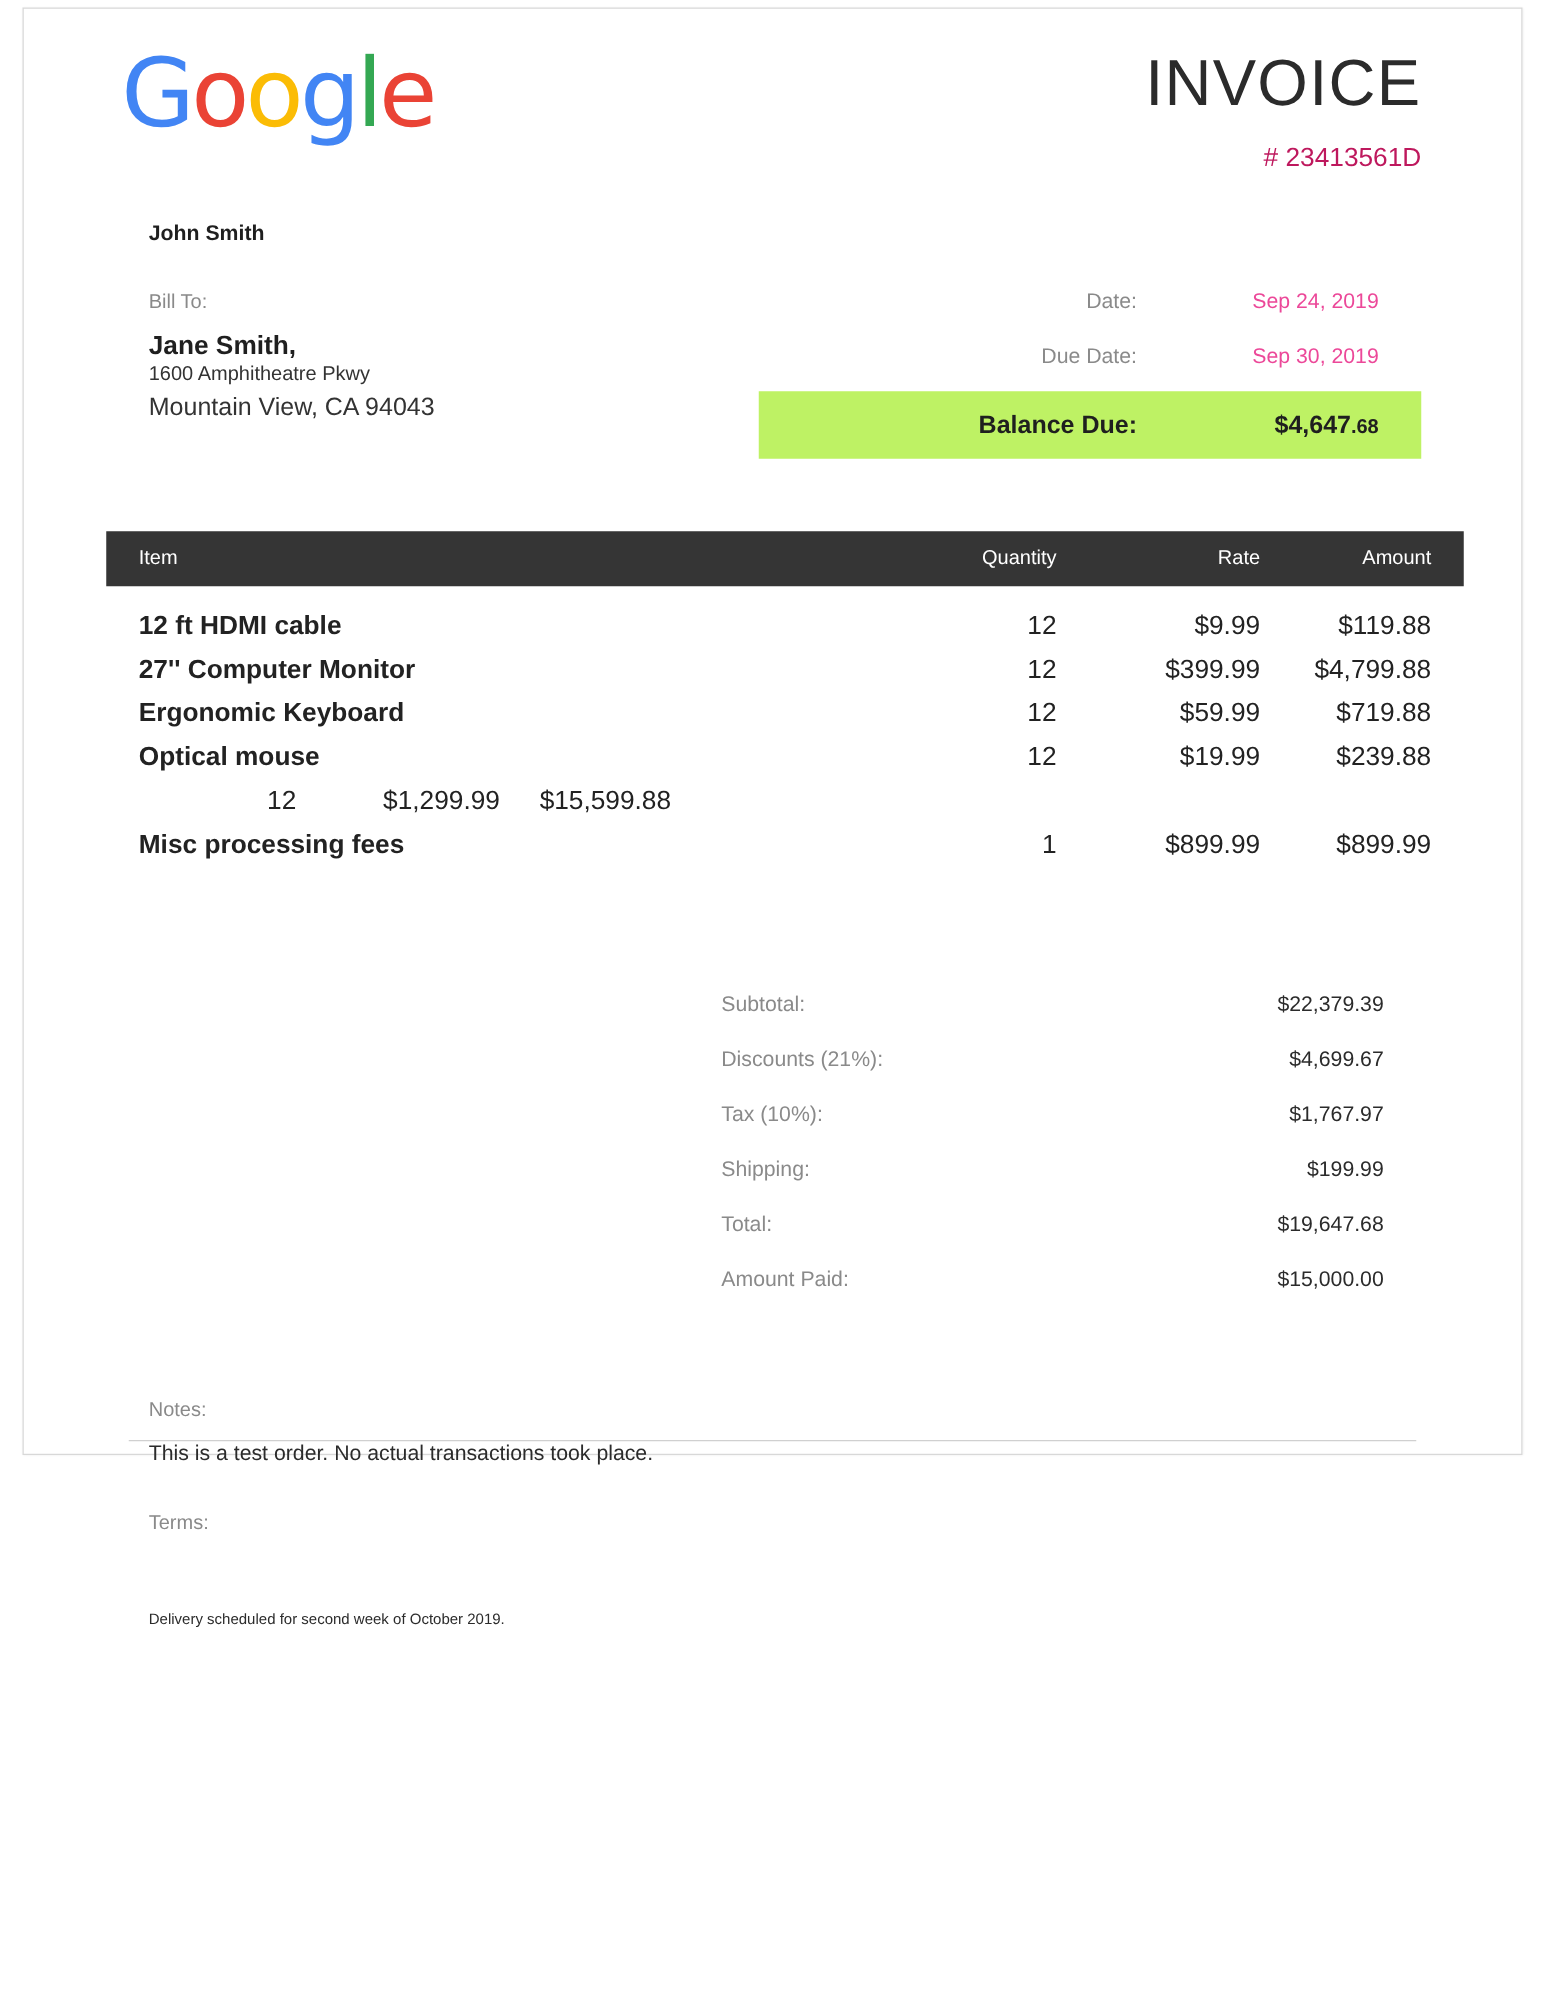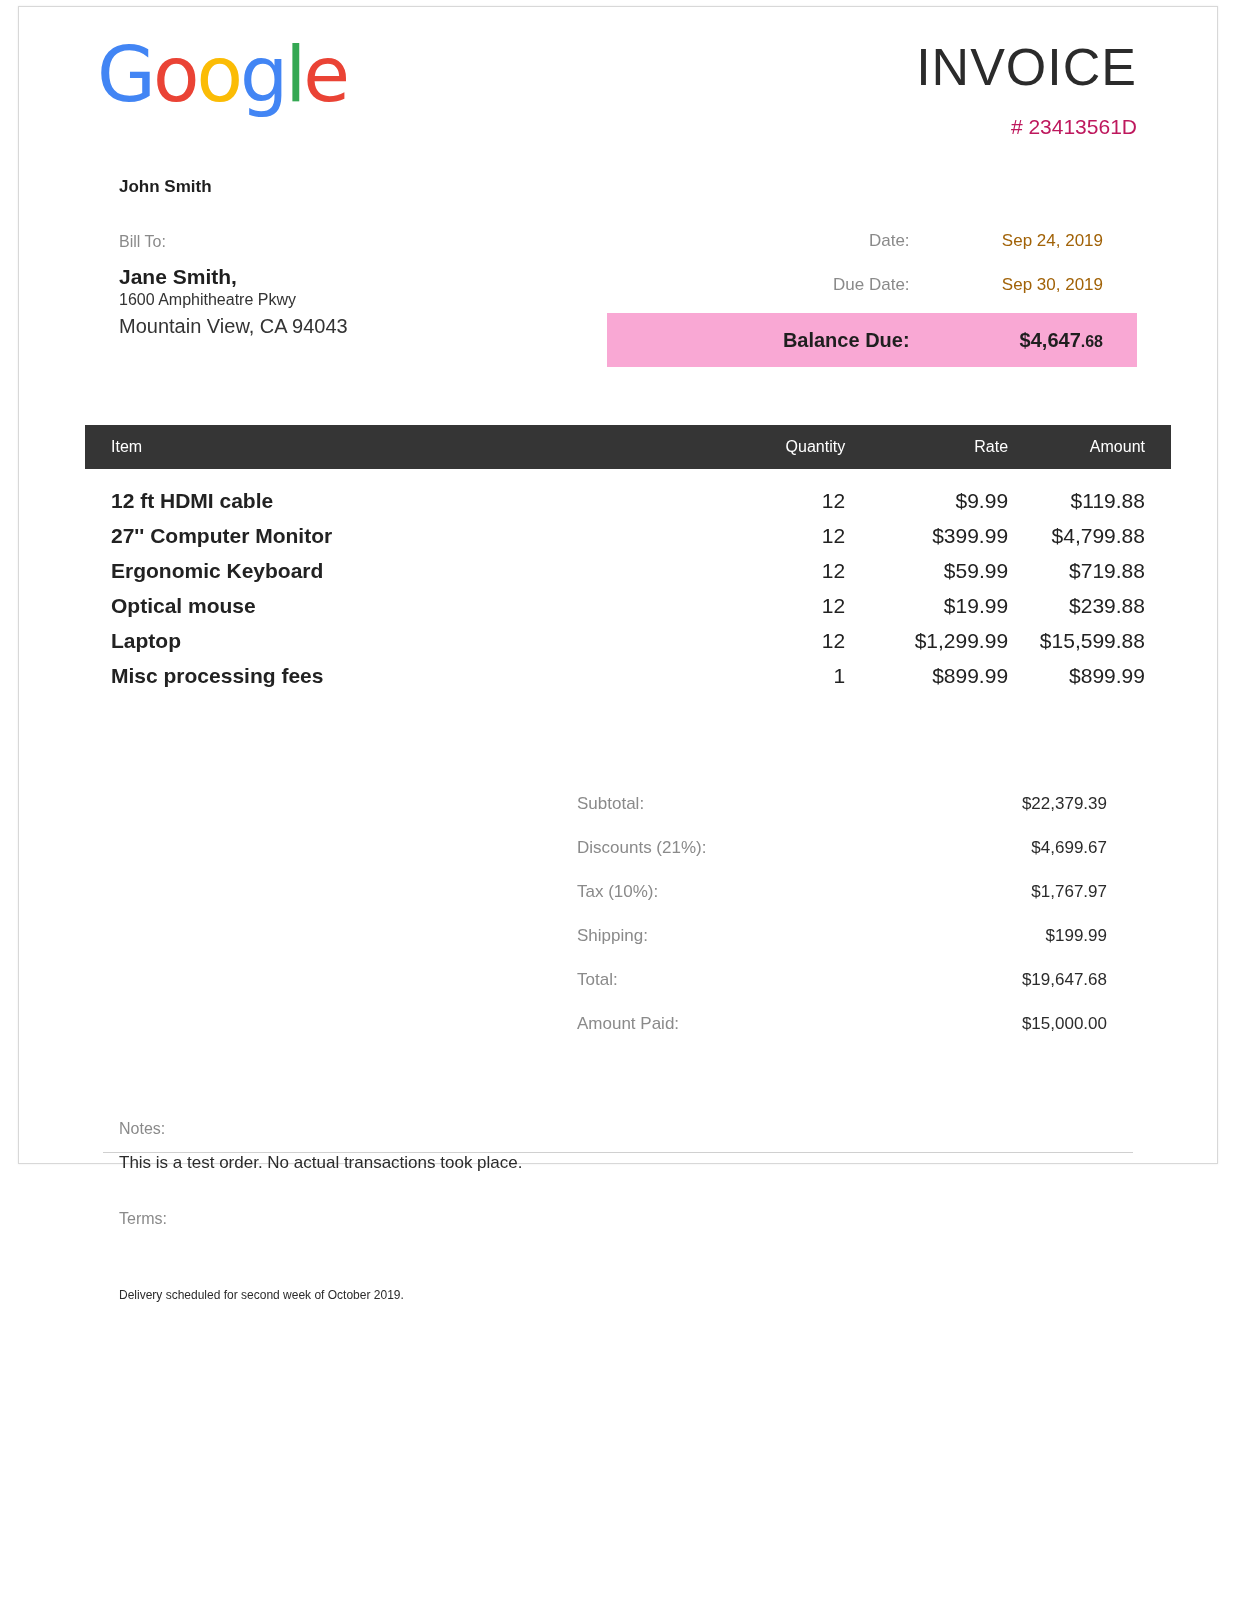--- a/index.html
+++ b/index.html
@@ -129,24 +129,24 @@
     text-align: right;
     padding-right: 26px;
     font-size: 17px;
     color: #8a8a8a;
   }
   .meta-value {
     flex: 1;
     text-align: right;
     padding-right: 34px;
     font-size: 17px;
-    color: #a16207;
+    color: #ec4899;
   }
   .balance-row {
-    background: #f9a8d4;
+    background: #bef264;
     height: 54px;
     margin-top: 6px;
   }
   .balance-row .meta-label {
     color: #1f1f1f;
     font-weight: bold;
     font-size: 20px;
   }
   .balance-row .meta-value {
     color: #1f1f1f;
@@ -313,21 +313,20 @@
             <div class="c-rate">$59.99</div>
             <div class="c-amt">$719.88</div>
           </div>
           <div class="trow">
             <div class="c-item">Optical mouse</div>
             <div class="c-qty">12</div>
             <div class="c-rate">$19.99</div>
             <div class="c-amt">$239.88</div>
           </div>
           <div class="trow">
-            <div class="c-item">Laptop</div>
             <div class="c-qty">12</div>
             <div class="c-rate">$1,299.99</div>
             <div class="c-amt">$15,599.88</div>
           </div>
           <div class="trow">
             <div class="c-item">Misc processing fees</div>
             <div class="c-qty">1</div>
             <div class="c-rate">$899.99</div>
             <div class="c-amt">$899.99</div>
           </div>

